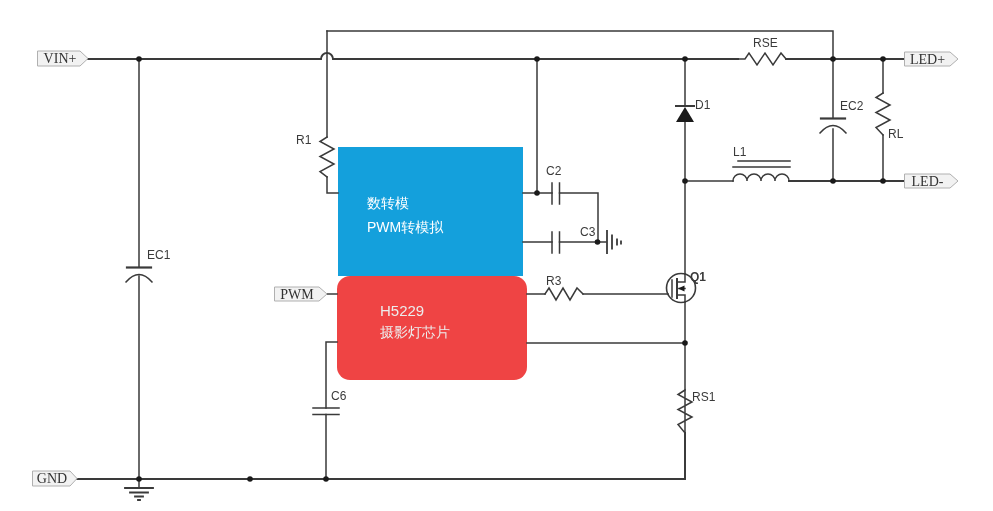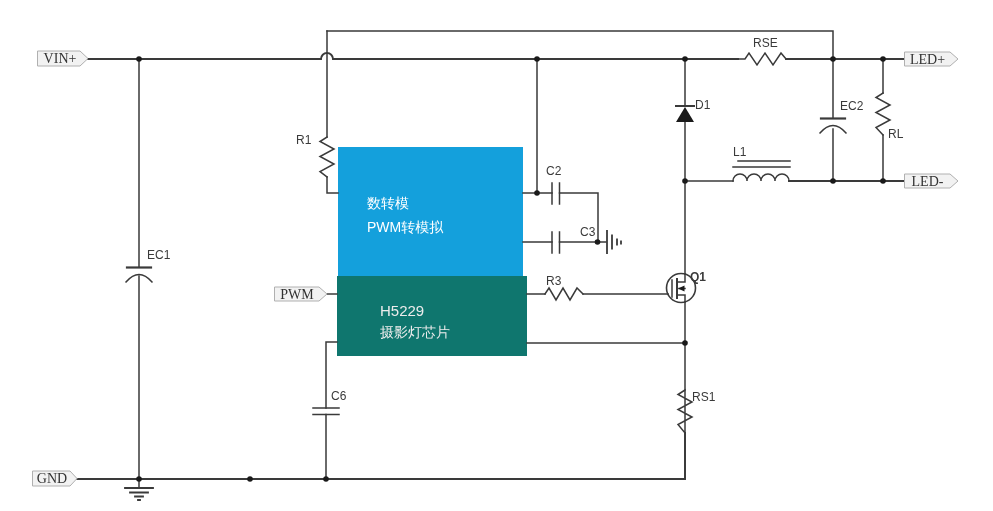--- a/index.html
+++ b/index.html
@@ -5,21 +5,21 @@
   html,body{margin:0;padding:0;background:#fff;}
   #stage{position:relative;width:993px;height:511px;background:#ffffff;overflow:hidden;
          font-family:"Liberation Sans", sans-serif;}
   svg{position:absolute;left:0;top:0;}
   .lbl{position:absolute;font-family:"Liberation Sans", sans-serif;font-size:12px;color:#3a3a3a;
        white-space:nowrap;line-height:1;}
   .term-lbl{position:absolute;font-family:"Liberation Serif", serif;font-size:14px;color:#333;
        text-align:center;line-height:15px;white-space:nowrap;}
   .block{position:absolute;}
   #dac-block{left:338px;top:147px;width:185px;height:129px;background:#14a0dc;}
-  #chip-block{left:337px;top:276px;width:190px;height:80px;background:#0f766e;}
+  #chip-block{left:337px;top:276px;width:190px;height:104px;background:#ef4444;border-radius:13px;}
   .blk-line{position:absolute;left:29px;white-space:nowrap;line-height:1.2;}
   #dac-block .blk-line{color:#ffffff;font-size:14px;}
   #chip-block .blk-line{color:#ececec;}
   #dac-line1{top:48px;}
   #dac-line2{top:72px;}
   #chip-line1{top:26px;left:43px;font-size:15px;}
   #chip-line2{top:48px;left:43px;font-size:14px;text-align:center;}
 </style>
 </head>
 <body>

